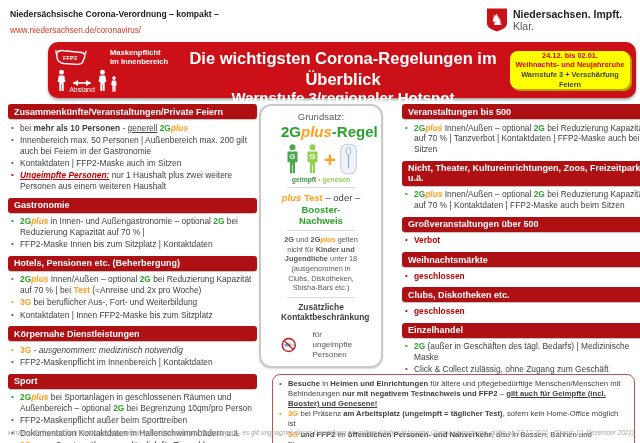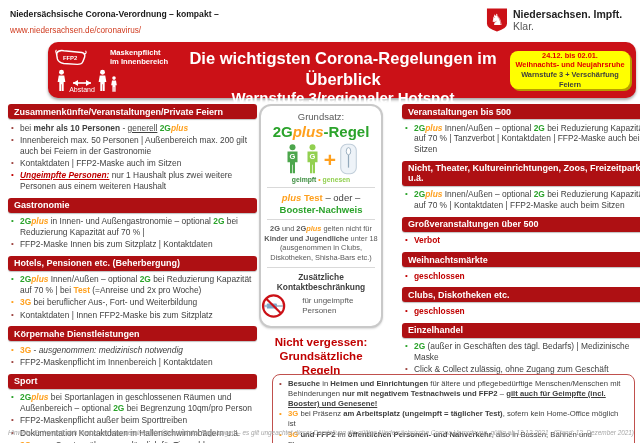--- a/index.html
+++ b/index.html
@@ -64,38 +64,38 @@
   .seg-bu{font-weight:bold;text-decoration:underline;}
   .seg-i{font-style:italic;}
   .seg-g{color:var(--green);font-weight:bold;}
   .seg-gp{color:var(--orange);font-weight:bold;font-style:italic;}
   .seg-o{color:var(--orange);font-weight:bold;}
   .seg-r{color:var(--redtext);font-weight:bold;}
   .seg-ri{color:var(--redtext);font-weight:bold;font-style:italic;text-decoration:underline;}
 
   
   #mid-col{position:absolute;left:259px;top:104px;width:124px;text-align:center;}
-  .mid-box{background:#fff;border:2px solid #c9c9c9;border-radius:12px;padding:5px 0 6px;
+  .mid-box{background:#fff;border:2px solid #c9c9c9;border-radius:12px;padding:5px 20px 6px;
     box-shadow:0 1px 2px rgba(0,0,0,0.15);}
   .grundsatz{font-size:9.5px;color:#595959;}
   .rule{font-size:15px;font-weight:bold;margin-top:1px;white-space:nowrap;}
   .rule .g2{color:var(--green);}
   .rule .pl{color:var(--orange);font-style:italic;}
   .icon-row{display:flex;align-items:center;justify-content:center;gap:3px;margin-top:3px;}
   .plus-sign{color:var(--orange);font-size:21px;font-weight:bold;line-height:1;}
   .gg-caption{font-size:6.8px;font-weight:bold;margin-top:1px;}
   .gg-caption .gi{color:#3e8e41;}
   .gg-caption .sep{color:var(--orange);}
   .gg-caption .ge{color:var(--lgreen);}
   .mid-div{border:none;border-top:1px solid #d9d9d9;margin:4px 6px;}
   .plus-test{font-size:9.5px;color:var(--dark);}
   .booster{font-size:9.5px;font-weight:bold;color:var(--green);margin-top:1px;}
   .mid-note{font-size:7.4px;line-height:1.3;color:#595959;padding:0 2px;}
   .kontakt-title{font-size:8.4px;font-weight:bold;color:var(--dark);line-height:1.2;}
-  .kontakt-row{display:flex;align-items:center;justify-content:center;gap:16px;margin-top:0;}
+  .kontakt-row{display:flex;align-items:center;justify-content:center;gap:16px;margin-top:8px;}
   .kontakt-rest{font-size:8px;color:#595959;text-align:left;line-height:1.25;}
   .reminder{margin-top:7px;font-weight:bold;color:var(--redtext);font-size:11.5px;line-height:1.25;}
   .down-arrow{margin-top:4px;}
 
   
   .bottom-box{position:absolute;left:272px;top:374px;width:363px;border:1.5px solid #c0504d;
     border-radius:8px;padding:3px 6px;background:#fff;}
   .bottom-box .blist{margin:0;}
   .bottom-box .blist li{font-size:7.7px;line-height:1.3;margin:0.5px 0;}
 

